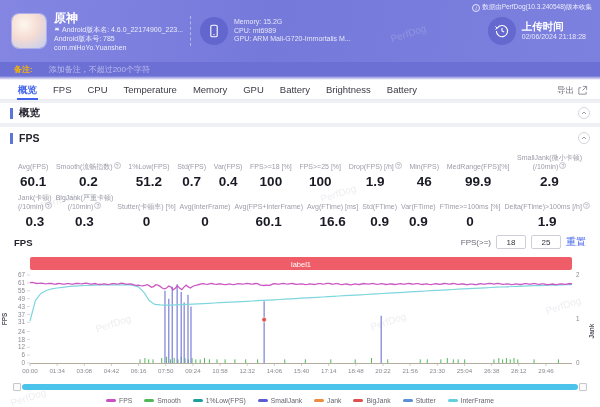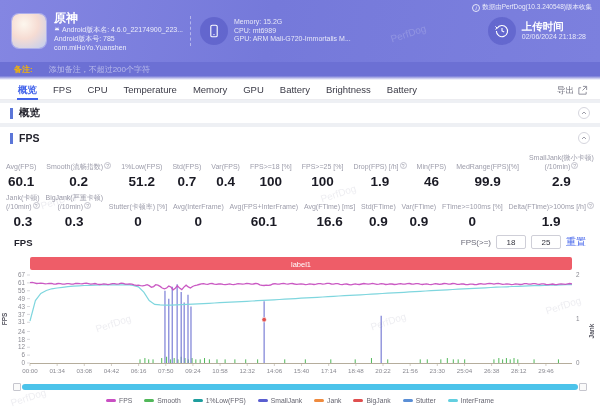--- a/index.html
+++ b/index.html
@@ -36,21 +36,21 @@
   .export { position:absolute; right:12px; top:0; display:flex; align-items:center; gap:3px; font-size:8.5px; color:#6a6a78; line-height:20px; cursor:pointer; }
 
   
   .card { background:#fff; margin-bottom:4px; }
   .card-head { height:20px; display:flex; align-items:center; padding:0 10px; }
   .head-bar { width:3px; height:11px; background:#5b76d8; margin-right:6px; }
   .card-title { font-size:10.5px; font-weight:700; color:#23232d; }
   .chev-circ { margin-left:auto; width:12px; height:12px; border:1px solid #d6d6de; border-radius:50%; display:flex; align-items:center; justify-content:center; cursor:pointer; }
 
   
-  .mrow { display:flex; justify-content:space-between; align-items:flex-end; padding:2px 4px 0; height:40px; }
+  .mrow { display:flex; justify-content:space-between; align-items:flex-end; padding:2px 16px 0; height:40px; }
   .mcell { display:flex; flex-direction:column; justify-content:flex-end; text-align:center; padding:0 2px; }
   .mlabel { font-size:7px; color:#9c9caa; line-height:8.5px; margin-bottom:3px; white-space:nowrap; }
   .mvalue { font-size:13.5px; font-weight:700; color:#1a1a24; line-height:15px; }
   .info-ic { display:inline-block; width:7px; height:7px; border:1px solid #c2c2cc; border-radius:50%; font-size:5px; line-height:6px; color:#9c9caa; text-align:center; margin-left:1px; vertical-align:0.5px; cursor:pointer; }
 
   
   .chart-head { height:18px; display:flex; align-items:center; padding:0 14px; margin-top:4px; }
   .mini-title { font-size:9.5px; font-weight:700; color:#23232d; }
   .chart-controls { margin-left:auto; display:flex; align-items:center; gap:5px; font-size:8px; color:#6a6a78; }
   .mini-input { width:30px; height:14px; border:1px solid #cfcfd8; border-radius:2px; font-size:8px; text-align:center; color:#33333d; font-family:inherit; }

